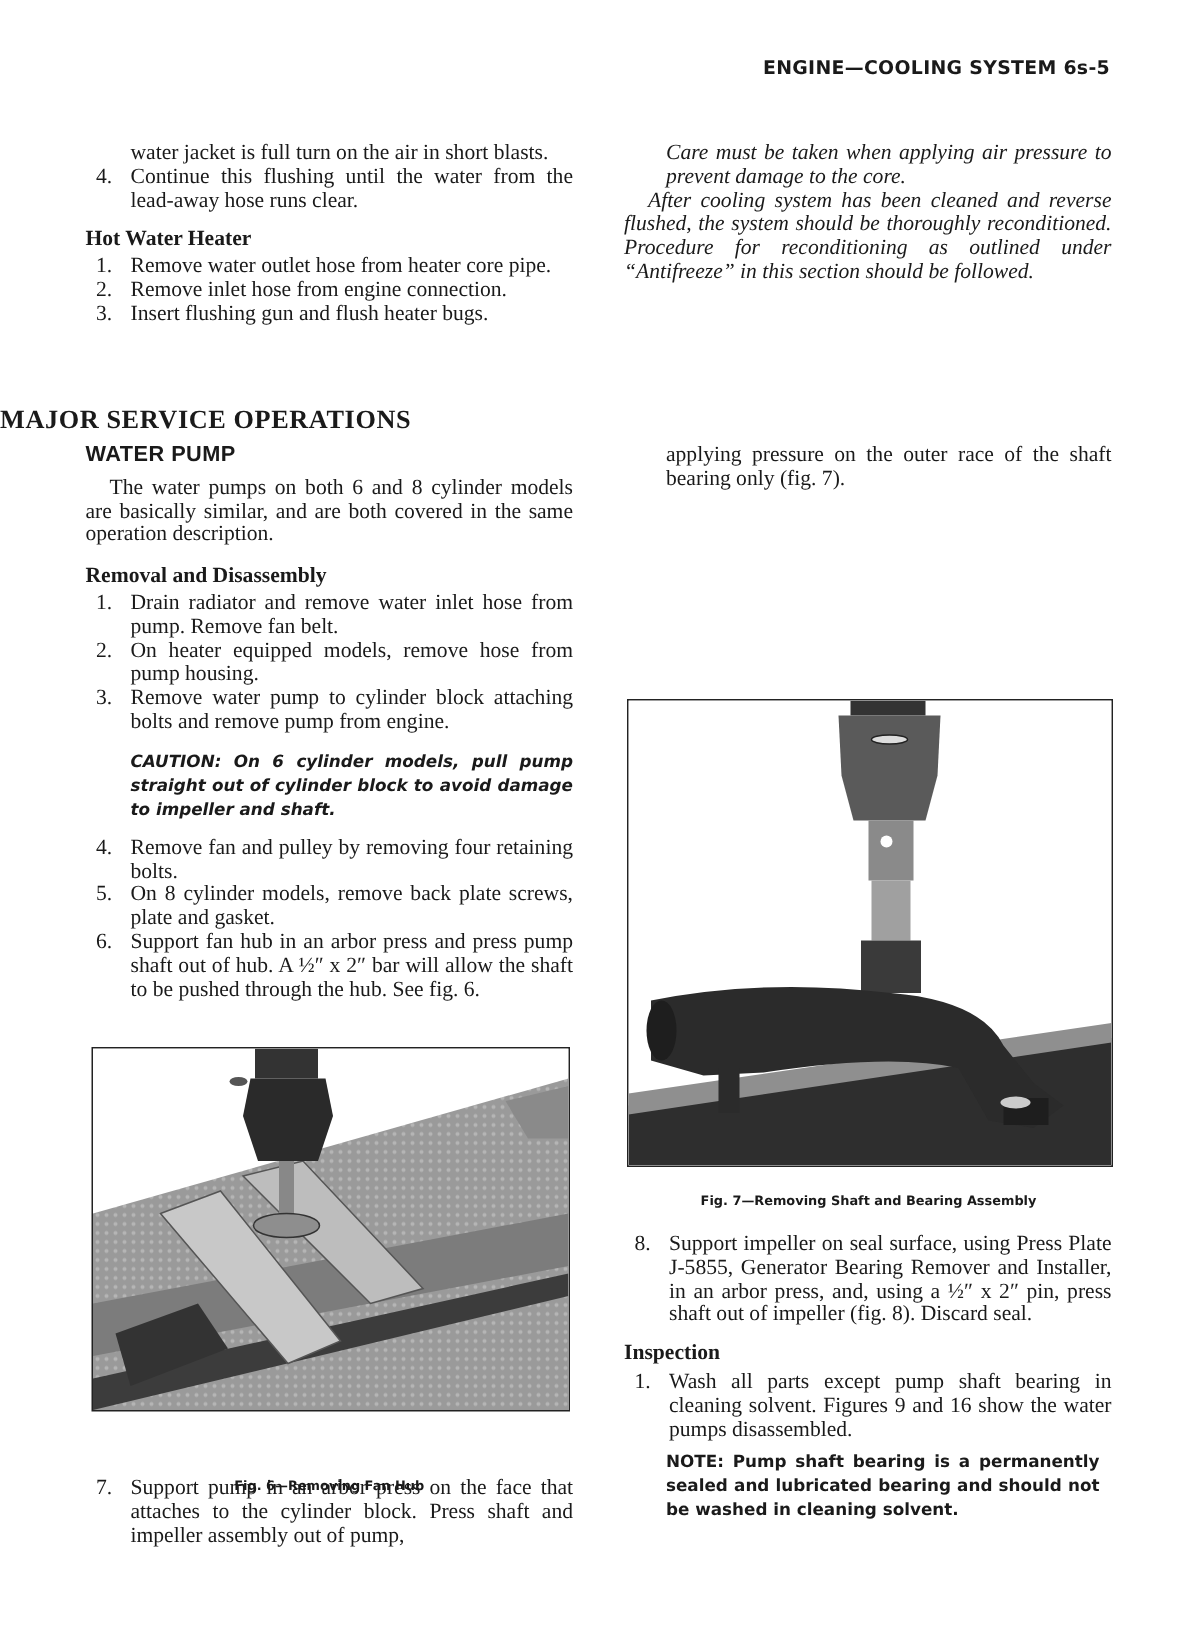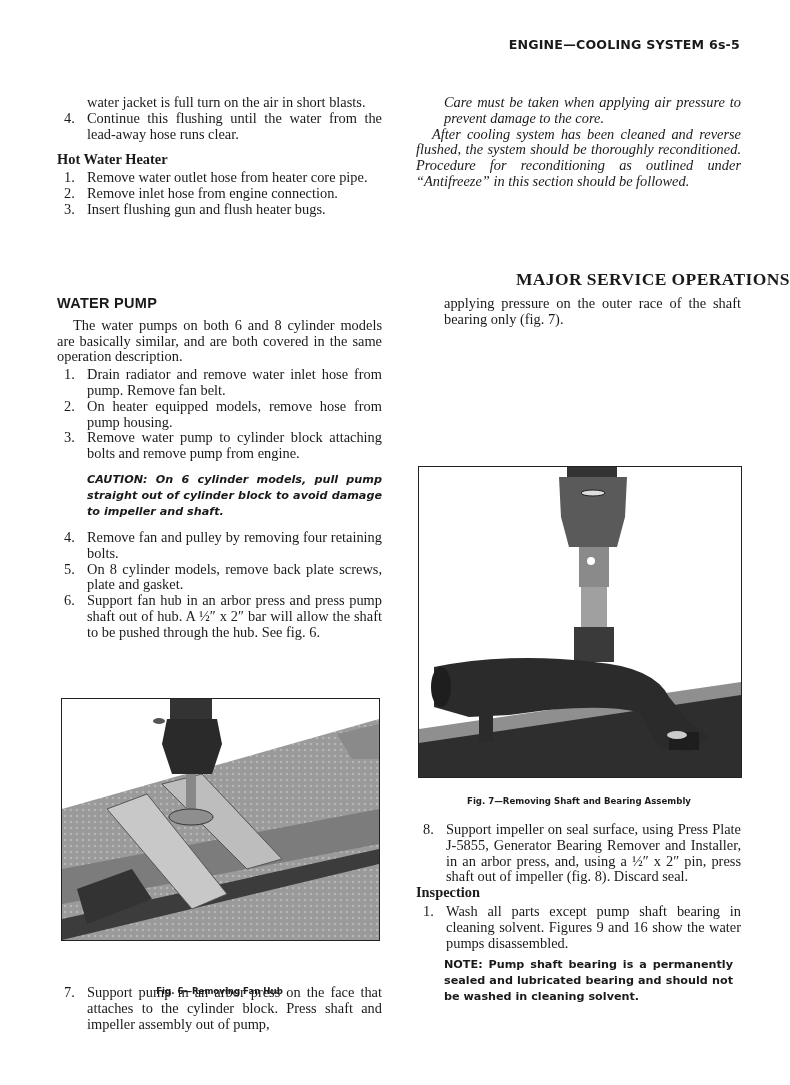--- a/index.html
+++ b/index.html
@@ -12,21 +12,21 @@
   .col { position: absolute; }
   .col-left { left: 57px; width: 325px; }
   .col-right { left: 416px; width: 325px; }
   p { margin: 0; text-align: justify; }
   .indent { text-indent: 16px; }
   .list { margin: 0; padding: 0; list-style: none; }
   .list li { position: relative; padding-left: 30px; text-align: justify; }
   .list li .num { position: absolute; left: 7px; top: 0; }
   h3.sub { margin: 0; font-family: "Liberation Serif", serif; font-weight: bold; font-size: 14.4px; }
   h2.caps { margin: 0; font-family: Liberation Sans, sans-serif; font-weight: bold; font-size: 14.5px; letter-spacing: 0.3px; }
-  .major { position: absolute; top: 269px; left: 0; width: 790px; text-align: right;
+  .major { position: absolute; top: 269px; left: 0; width: 790px; text-align: left;
            font-family: "Liberation Serif", serif; font-weight: bold; font-size: 17.5px; letter-spacing: 0.4px; }
   .caution { font-family: "DejaVu Sans", "Liberation Sans", sans-serif; font-weight: bold; font-style: italic;
              font-size: 11.2px; line-height: 16px; text-align: justify; }
   .note { font-family: "DejaVu Sans", "Liberation Sans", sans-serif; font-weight: bold;
           font-size: 11.2px; line-height: 16px; text-align: justify; }
   .figure { position: absolute; border: 1.5px solid #222; overflow: hidden; background: #fff; }
   .caption { position: absolute; font-family: "DejaVu Sans", "Liberation Sans", sans-serif; font-weight: bold;
              font-size: 8.6px; text-align: center; }
 </style>
 </head>
@@ -53,20 +53,21 @@
 <div class="col col-right serif" style="top:95px;font-style:italic;">
   <p style="padding-left:28px;">Care must be taken when applying air pressure to prevent damage to the core.</p>
   <p class="indent">After cooling system has been cleaned and reverse flushed, the system should be thoroughly reconditioned. Procedure for reconditioning as outlined under “Antifreeze” in this section should be followed.</p>
 </div>
 
 <div class="major">MAJOR SERVICE OPERATIONS</div>
 
 <div class="col col-left serif" style="top:296px;">
   <h2 class="caps">WATER PUMP</h2>
   <p class="indent" style="margin-top:6px;">The water pumps on both 6 and 8 cylinder models are basically similar, and are both covered in the same operation description.</p>
+  <h3 class="sub" style="margin-top:12px;">Removal and Disassembly</h3>
   <ul class="list" style="margin-top:2px;">
     <li><span class="num">1.</span><span>Drain radiator and remove water inlet hose from pump. Remove fan belt.</span></li>
     <li><span class="num">2.</span><span>On heater equipped models, remove hose from pump housing.</span></li>
     <li><span class="num">3.</span><span>Remove water pump to cylinder block attaching bolts and remove pump from engine.</span></li>
   </ul>
   <p class="caution" style="margin:10px 0 10px 30px;">CAUTION: On 6 cylinder models, pull pump straight out of cylinder block to avoid damage to impeller and shaft.</p>
   <ul class="list">
     <li><span class="num">4.</span><span>Remove fan and pulley by removing four retaining bolts.</span></li>
     <li><span class="num">5.</span><span>On 8 cylinder models, remove back plate screws, plate and gasket.</span></li>
     <li><span class="num">6.</span><span>Support fan hub in an arbor press and press pump shaft out of hub. A ½″ x 2″ bar will allow the shaft to be pushed through the hub. See fig. 6.</span></li>
@@ -126,18 +127,18 @@
     <rect x="250" y="265" width="30" height="18" fill="#1e1e1e"></rect>
     <ellipse cx="258" cy="268" rx="10" ry="4" fill="#ccc"></ellipse>
   </svg>
 </div>
 <div class="caption" style="left:418px; top:796px; width:322px;">Fig. 7—Removing Shaft and Bearing Assembly</div>
 
 <div class="col col-right serif" style="top:822px;">
   <ul class="list">
     <li><span class="num">8.</span><span>Support impeller on seal surface, using Press Plate J-5855, Generator Bearing Remover and Installer, in an arbor press, and, using a ½″ x 2″ pin, press shaft out of impeller (fig. 8). Discard seal.</span></li>
   </ul>
-  <h3 class="sub" style="">Inspection</h3>
+  <h3 class="sub" style="margin-top:10px;">Inspection</h3>
   <ul class="list" style="margin-top:3px;">
     <li><span class="num">1.</span><span>Wash all parts except pump shaft bearing in cleaning solvent. Figures 9 and 16 show the water pumps disassembled.</span></li>
   </ul>
   <p class="note" style="margin:6px 8px 0 28px;">NOTE: Pump shaft bearing is a permanently sealed and lubricated bearing and should not be washed in cleaning solvent.</p>
 </div>
 
 </body></html>

